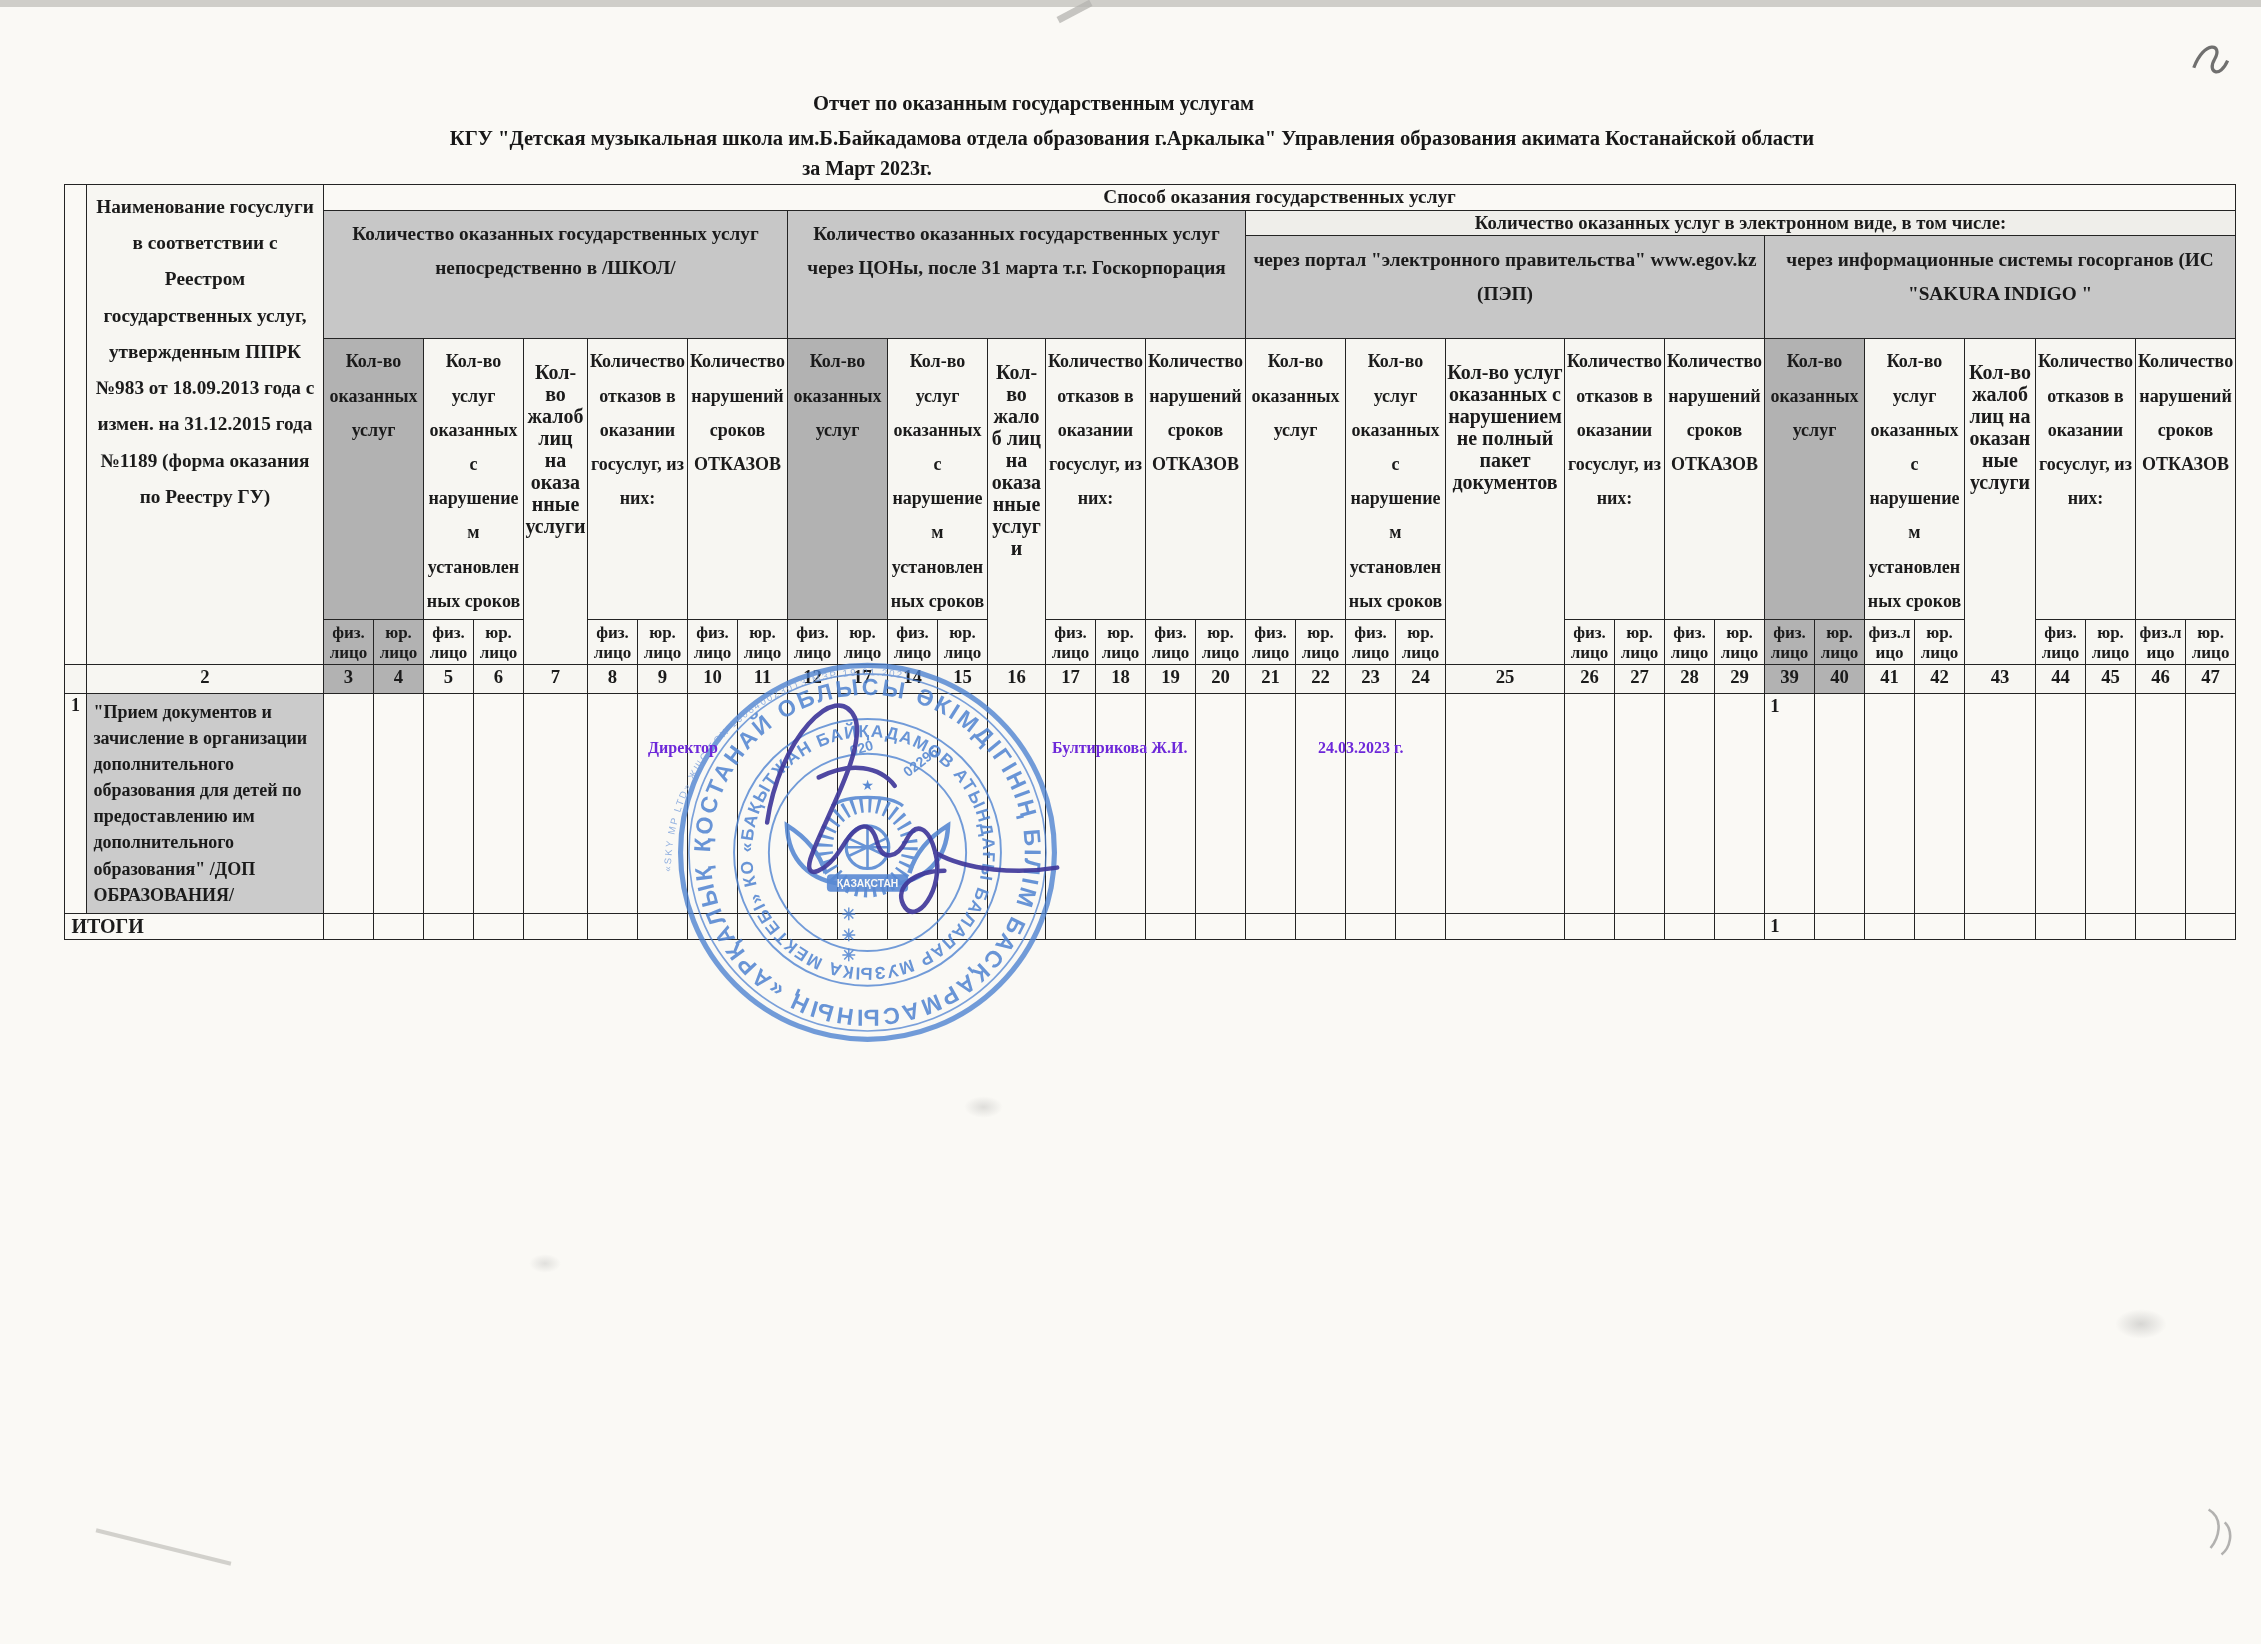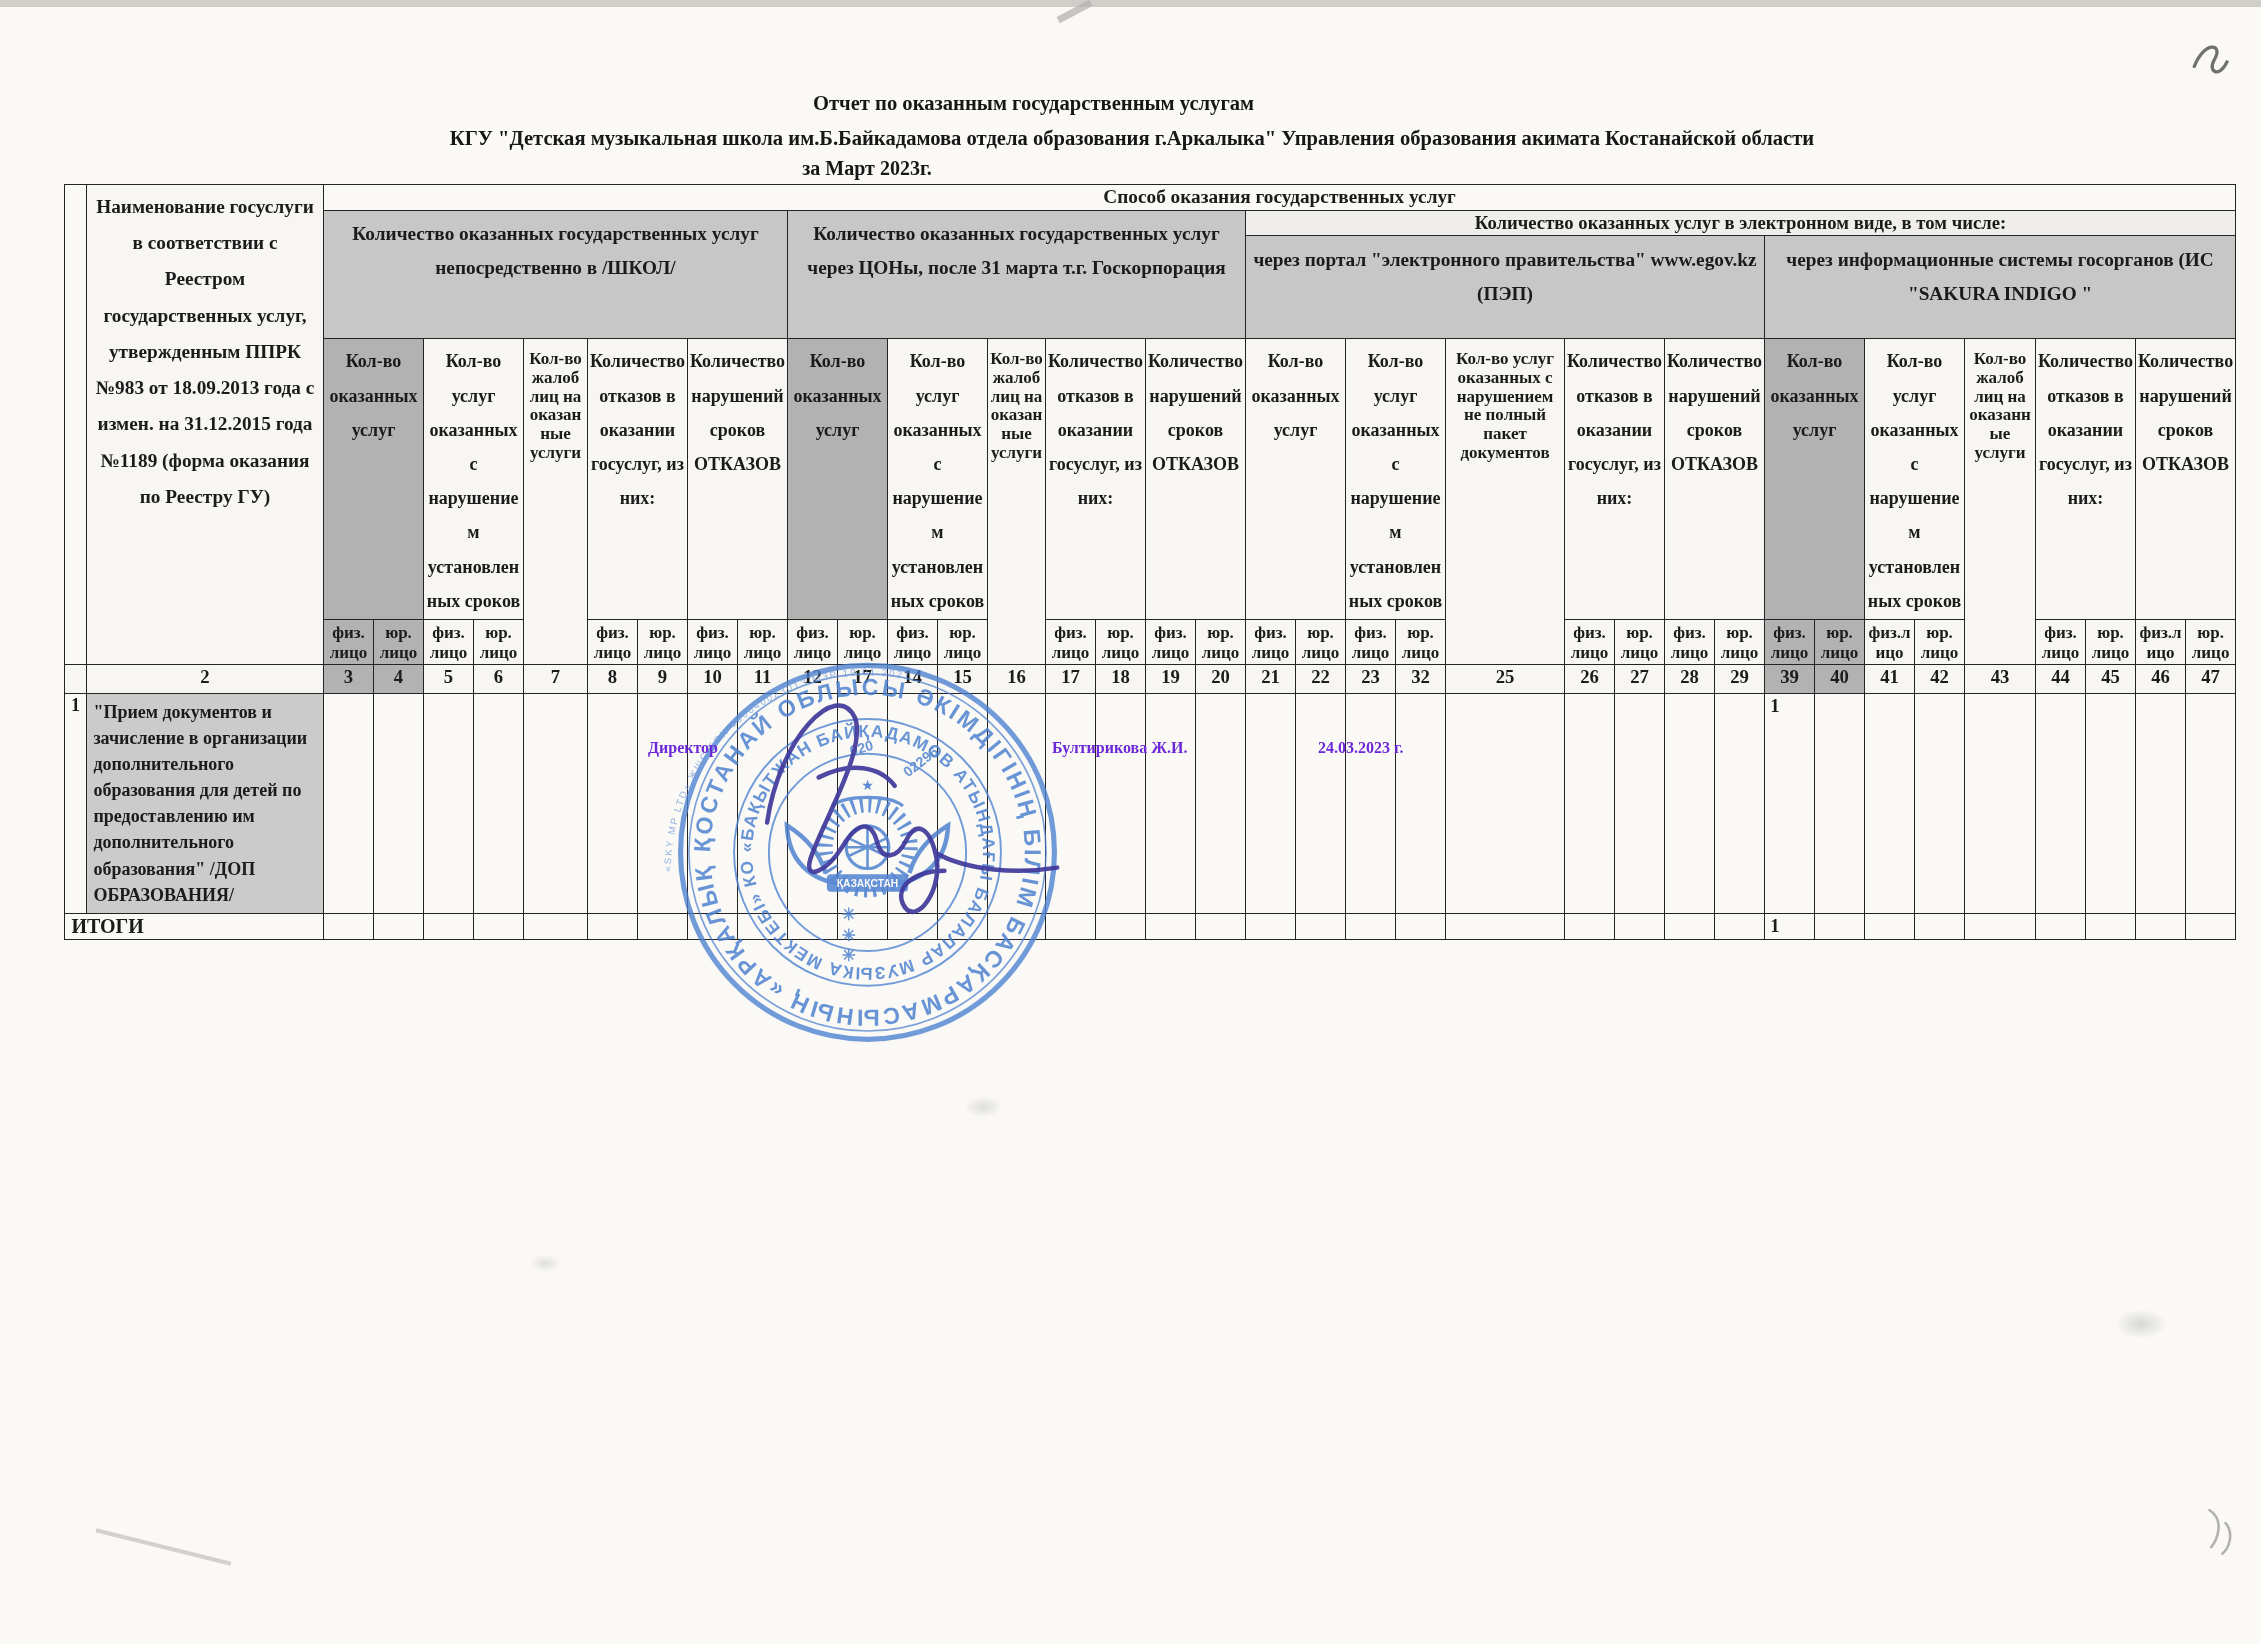--- a/index.html
+++ b/index.html
@@ -16,21 +16,21 @@
   .ghead{font-size:19.3px;line-height:1.78;background:#c7c7c7;padding-top:6.4px;}
   .evide{font-size:18.7px;background:#efeeea;margin-left:21px;}
   tr.rB1{height:22px;}
   tr.rB2{height:103px;}
   tr.rC{height:126px;}
   tr.rD{height:32px;}
   tr.rE{height:29px;}
   tr.rF{height:161px;}
   tr.rG{height:26px;}
   .ch{font-size:18px;line-height:1.9;padding-top:5.2px;background:#f7f6f2;}
-  .tight{line-height:1.1;font-size:17px;padding-top:11px;text-align:center;}
+  .tight{line-height:1.1;font-size:20px;padding-top:22px;text-align:center;}
   .shade{background:#b2b2b2 !important;}
   .pl{font-size:17px;line-height:1.15;padding-top:3.2px;background:#f7f6f2;}
   tr.rE td{font-size:18.7px;background:#f7f6f2;}
   .svcname{text-align:left;font-size:18px;line-height:1.45;padding:5.2px 6.4px;background:#cbcbcb;}
   .rownum{font-size:18px;}
   .val{text-align:left;font-size:18.7px;padding-left:5.2px;}
   .itogi{text-align:left;font-size:20px;padding-left:6.4px;vertical-align:middle;}
   #footer span{position:absolute;font-weight:bold;font-size:16px;color:#6d28d9;white-space:nowrap;}
   #stamp{position:absolute;left:658px;top:659px;width:419px;height:419px;overflow:visible;opacity:.92;}
   #signature{position:absolute;left:722px;top:658px;width:361px;height:271px;overflow:visible;}
@@ -202,21 +202,21 @@
       <td>14</td>
       <td>15</td>
       <td>16</td>
       <td>17</td>
       <td>18</td>
       <td>19</td>
       <td>20</td>
       <td>21</td>
       <td>22</td>
       <td>23</td>
-      <td>32</td>
+      <td>24</td>
       <td>25</td>
       <td>26</td>
       <td>27</td>
       <td>28</td>
       <td>29</td>
       <td class="shade">39</td>
       <td class="shade">40</td>
       <td>41</td>
       <td>42</td>
       <td>43</td>

